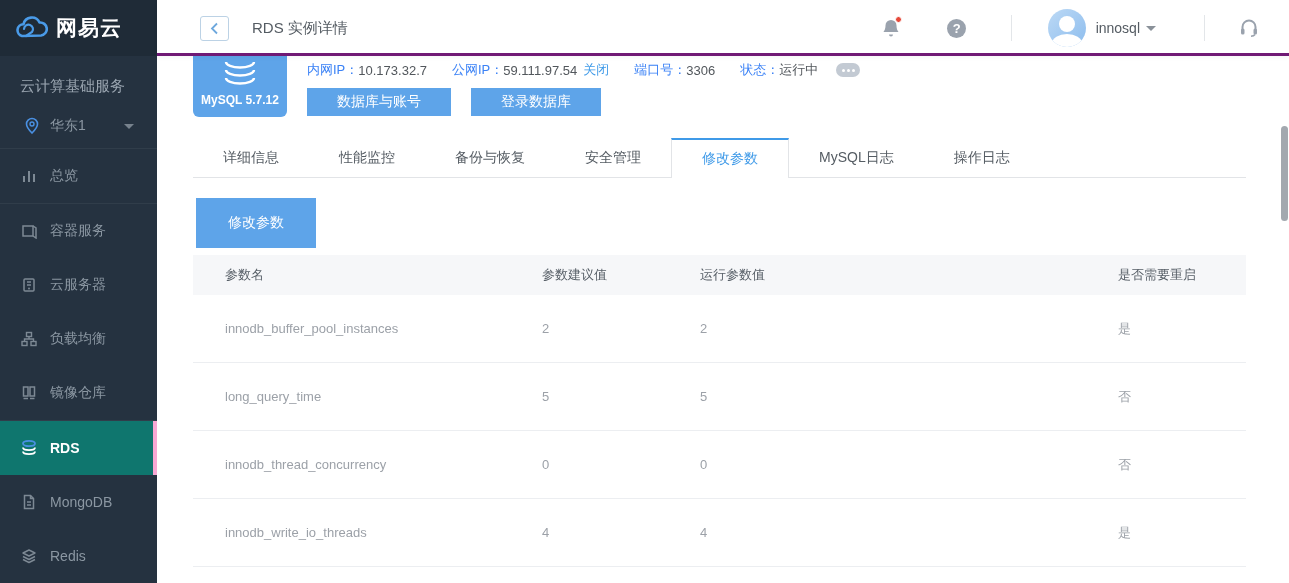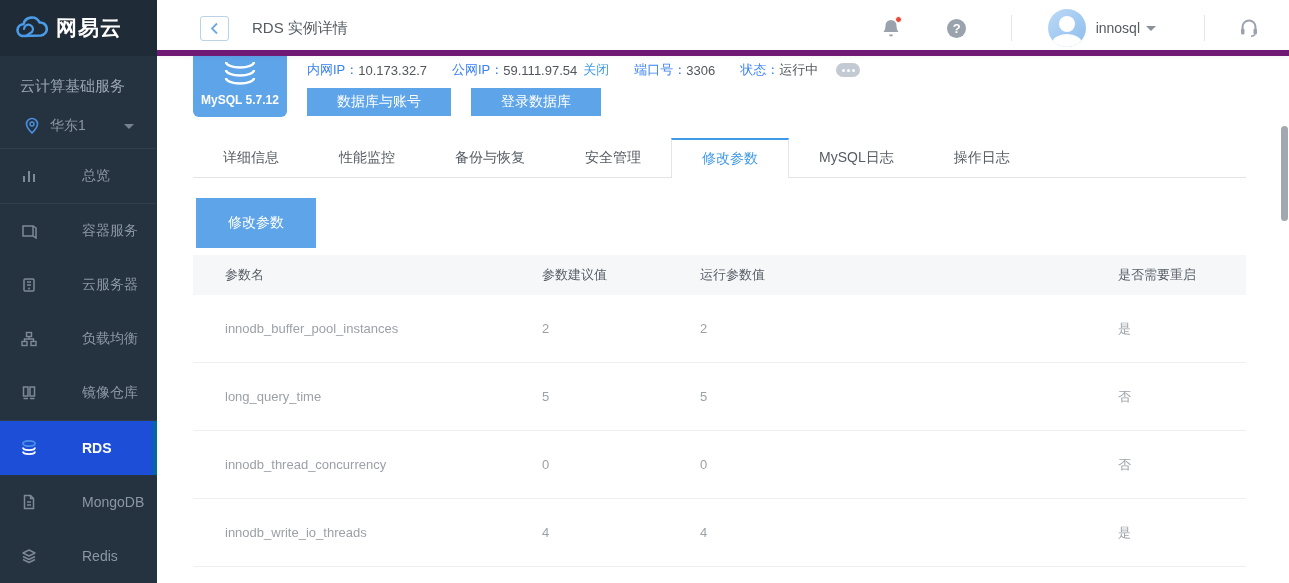--- a/index.html
+++ b/index.html
@@ -11,28 +11,28 @@
   .logo { height:56px; background:#1f2b37; display:flex; align-items:center; padding-left:14px; }
   .logo-text { color:#fff; font-size:21px; letter-spacing:1px; margin-left:8px;font-weight:bold; }
   .side-section { margin-top:12px; height:36px; display:flex; align-items:center; padding-left:20px;
     color:#9ba6b1; font-size:15px; }
   .region-row { height:44px; display:flex; align-items:center; padding-left:24px; color:#8b97a2; font-size:14px; cursor:pointer; }
   .region-row .label { margin-left:10px; }
   .caret { width:0; height:0; border-left:5px solid transparent; border-right:5px solid transparent;
     border-top:5px solid #77828d; margin-left:38px; }
   .side-divider { height:1px; background:#303d4a; margin:0; }
   .nav-item { height:54px; display:flex; align-items:center; padding-left:20px; color:#8b97a2;
-    font-size:14px; cursor:pointer;gap:32px; }
+    font-size:14px; cursor:pointer; }
   .nav-item .nav-label { margin-left:12px; }
-  .nav-item.active { background:#1d4ed8; color:#fff; font-weight:bold; border-right:4px solid #0369a1; }
+  .nav-item.active { background:#0f766e; color:#fff; font-weight:bold; border-right:4px solid #f9a8d4; }
   .nav-icon { width:18px; height:18px; display:inline-flex; align-items:center; justify-content:center; }
 
   
   .topbar { position:absolute; left:157px; top:0; width:1132px; height:56px; background:#fff;
-    border-bottom:6px solid #701a75; box-shadow:0 2px 4px rgba(0,0,0,0.04); z-index:5; }
+    border-bottom:3px solid #701a75; box-shadow:0 2px 4px rgba(0,0,0,0.04); z-index:5; }
   .back-btn { position:absolute; left:43px; top:16px; width:29px; height:25px; border:1px solid #bcd2e5;
     border-radius:3px; background:#fff; display:flex; align-items:center; justify-content:center; cursor:pointer; }
   .page-title { position:absolute; left:95px; top:19px; font-size:15px; color:#545b62; }
   .topbar-right { position:absolute; right:0; top:0; height:56px; display:flex; align-items:center; }
   .icon-btn { position:relative; width:24px; height:24px; display:flex; align-items:center; justify-content:center; cursor:pointer; }
   .bell-dot { position:absolute; right:1px; top:0; width:7px; height:7px; border-radius:50%; background:#e6493a; border:1px solid #fff; }
   .help-circle { width:19px; height:19px; border-radius:50%; background:#9aa2ad; color:#fff; font-size:13px;
     font-weight:bold; display:flex; align-items:center; justify-content:center; }
   .vdiv { width:1px; height:26px; background:#e3e6e9; }
   .avatar { width:38px; height:38px; border-radius:50%; background:linear-gradient(135deg,#bcd9f5,#8dbdee);

